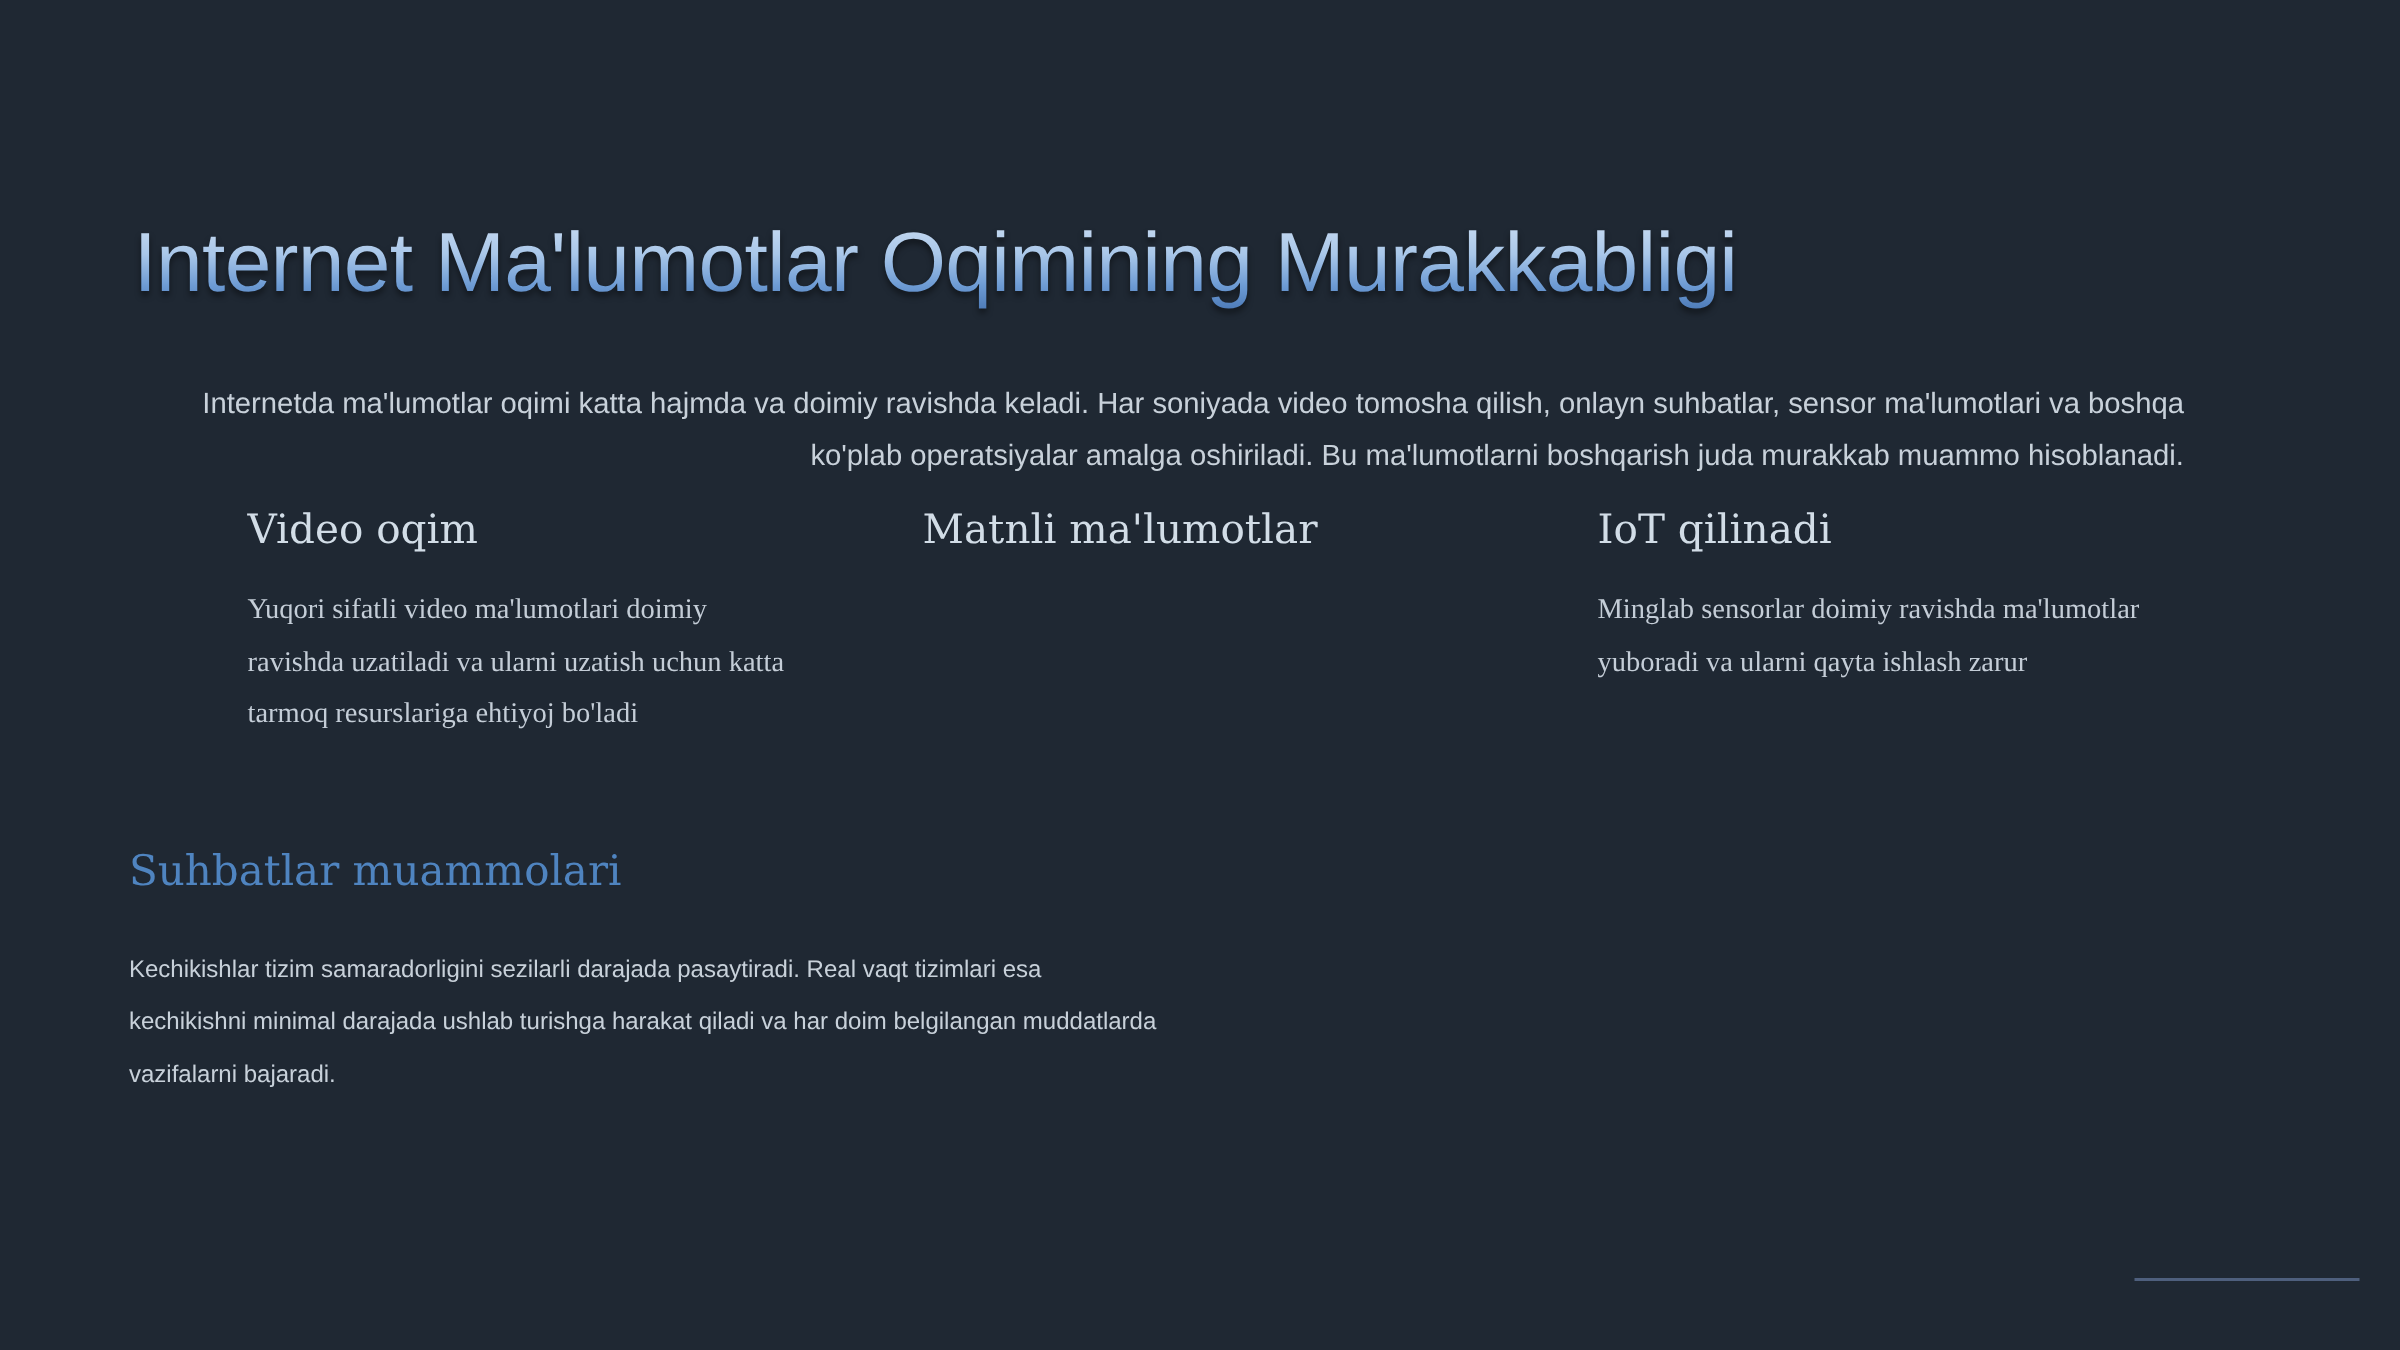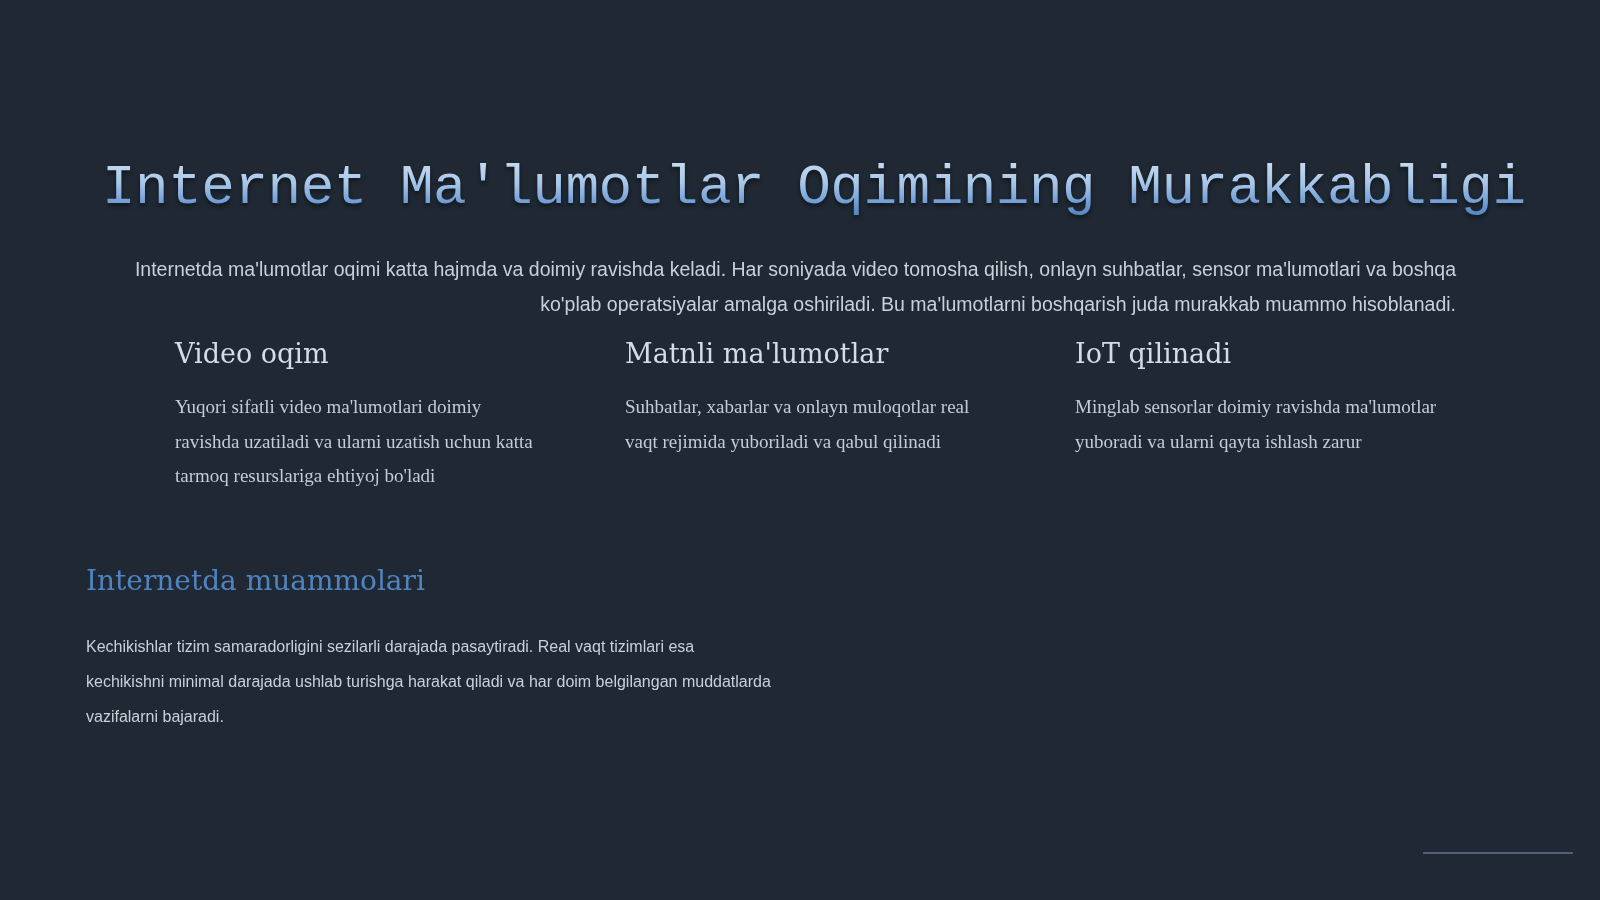--- a/index.html
+++ b/index.html
@@ -12,22 +12,22 @@
     width: 1600px;
     height: 900px;
     background: #1f2833;
     overflow: hidden;
     font-family: "Liberation Sans", sans-serif;
   }
   .title {
     position: absolute;
     left: 85px;
     top: 136px;
-    margin: 17px;
-    font-family: Liberation Mono, monospace;
+    margin: 4px;
+    font-family: Liberation Sans, sans-serif;
     font-weight: 500;
     font-size: 56px;
     letter-spacing: -0.5px;
     line-height: 1.25;
     background: linear-gradient(180deg, #d3e2f4 0%, #a9c7e9 42%, #6d9bd4 72%, #4674b2 100%);
     -webkit-background-clip: text;
     background-clip: text;
     color: transparent;
     filter: drop-shadow(0 3px 2px rgba(0,0,0,0.45));
   }
@@ -38,21 +38,21 @@
     width: 1370px;
     margin: 0;
     color: #c8d1da;
     font-size: 19.5px;
     line-height: 35px;
     font-weight: 400;
     text-align: right;
   }
   .columns {
     position: absolute;
-    left: 175px;
+    left: 165px;
     top: 338px;
     width: 1350px;
     display: grid;
     grid-template-columns: repeat(3, 1fr);
   }
   .col h3 {
     margin: 0 0 21px 0;
     font-family: "DejaVu Serif", "Liberation Serif", serif;
     font-weight: 500;
     font-size: 27px;
@@ -104,29 +104,28 @@
 
   <p class="intro">Internetda ma'lumotlar oqimi katta hajmda va doimiy ravishda keladi. Har soniyada video tomosha qilish, onlayn suhbatlar, sensor ma'lumotlari va boshqa ko'plab operatsiyalar amalga oshiriladi. Bu ma'lumotlarni boshqarish juda murakkab muammo hisoblanadi.</p>
 
   <div class="columns">
     <div class="col">
       <h3>Video oqim</h3>
       <p>Yuqori sifatli video ma'lumotlari doimiy ravishda uzatiladi va ularni uzatish uchun katta tarmoq resurslariga ehtiyoj bo'ladi</p>
     </div>
     <div class="col">
       <h3>Matnli ma'lumotlar</h3>
-      <p>Suhbatlar, xabarlar va onlayn muloqotlar real vaqt rejimida yuboriladi va qabul qilinadi</p>
     </div>
     <div class="col">
       <h3>IoT qilinadi</h3>
       <p>Minglab sensorlar doimiy ravishda ma'lumotlar yuboradi va ularni qayta ishlash zarur</p>
     </div>
   </div>
 
   <div class="section left">
-    <h2>Internetda muammolari</h2>
+    <h2>Suhbatlar muammolari</h2>
     <p>Kechikishlar tizim samaradorligini sezilarli darajada pasaytiradi. Real vaqt tizimlari esa kechikishni minimal darajada ushlab turishga harakat qiladi va har doim belgilangan muddatlarda vazifalarni bajaradi.</p>
   </div>
 
 
   <div class="footer-line"></div>
 
 </div>
 
 </body></html>

